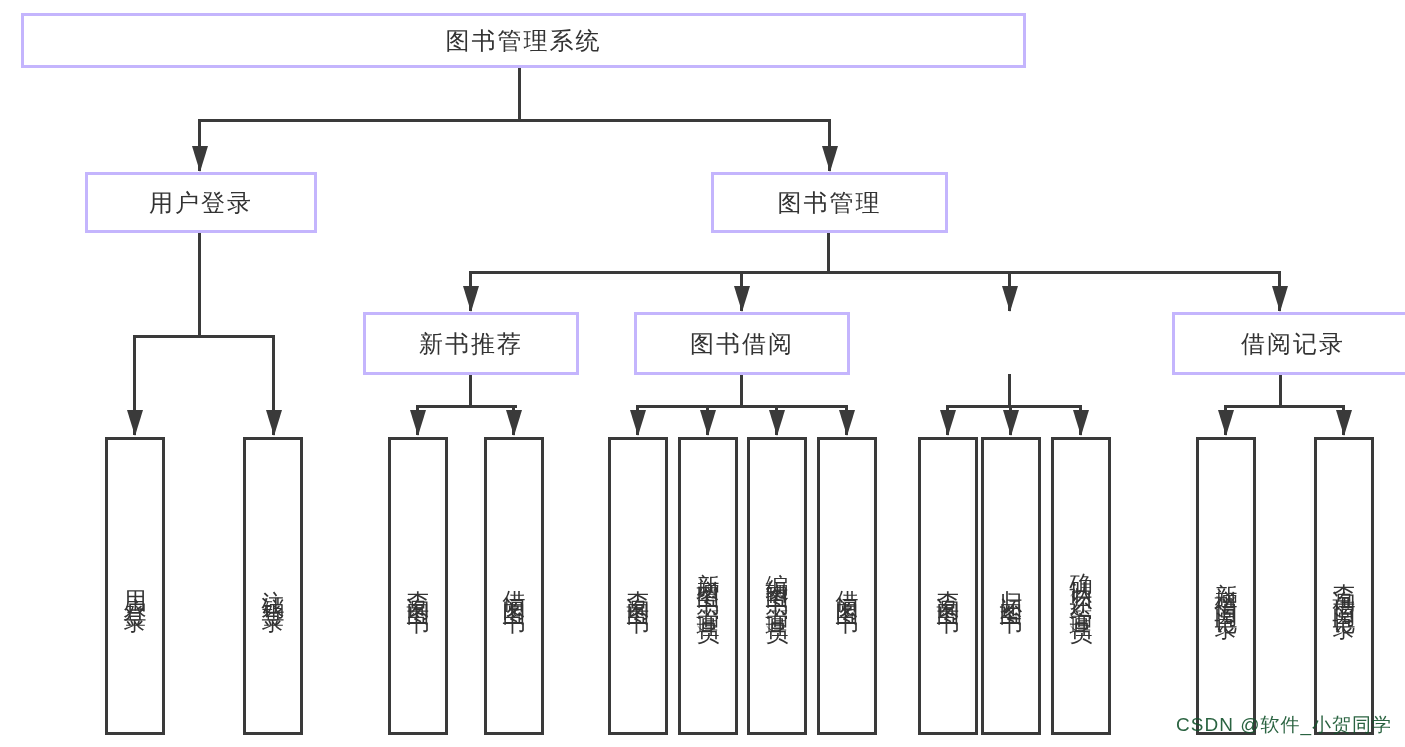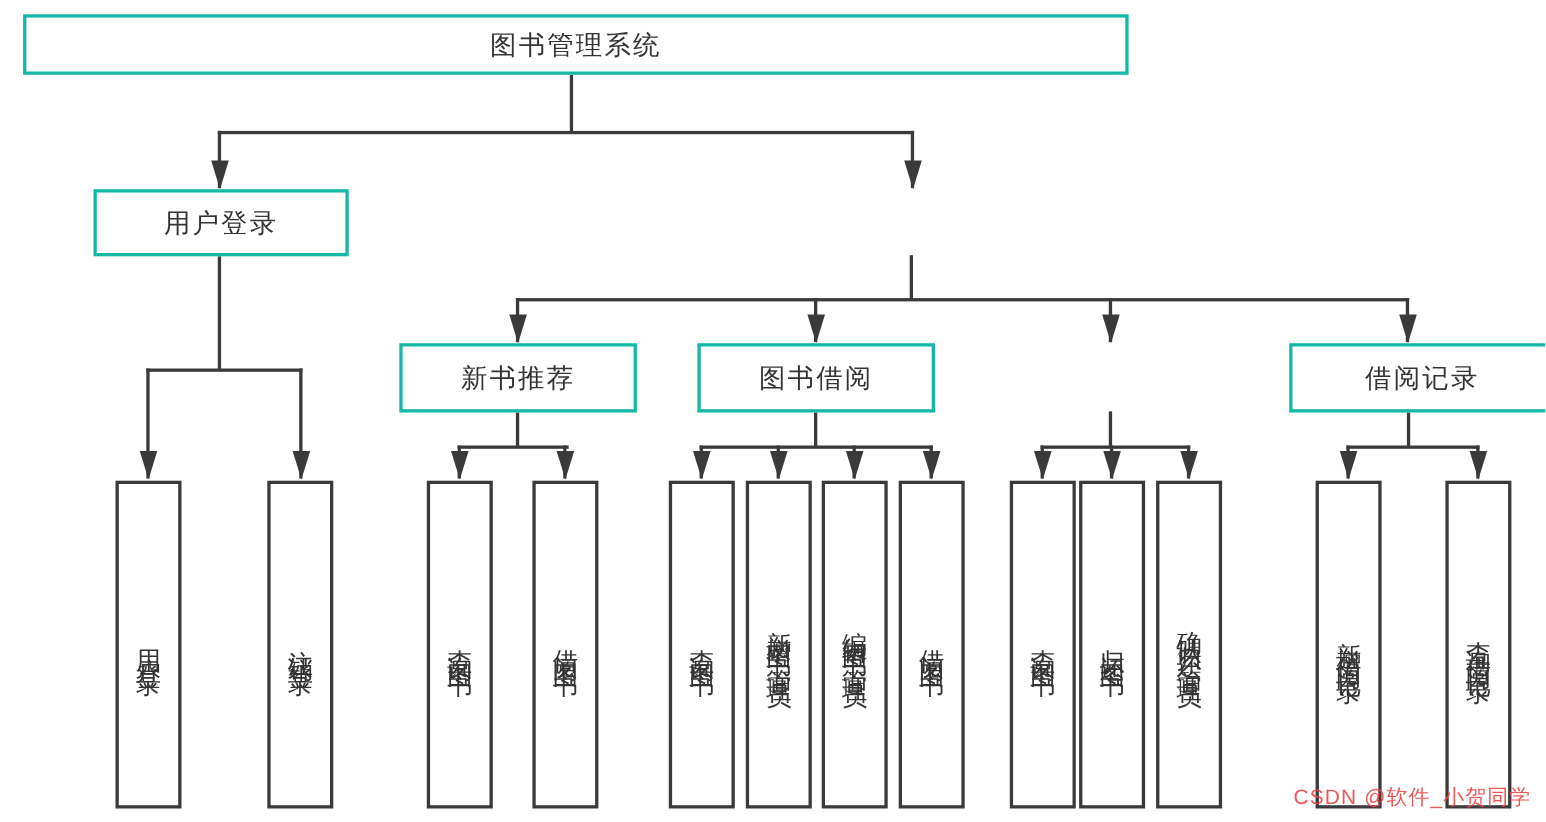--- a/index.html
+++ b/index.html
@@ -13,21 +13,21 @@
     height: 747px;
     background: #ffffff;
     overflow: hidden;
     font-family: "Liberation Sans", sans-serif;
     color: #333333;
   }
   .node {
     position: absolute;
     box-sizing: border-box;
     background: #ffffff;
-    border: 3px solid #14b8a6;
+    border: 3px solid #c4b5fd;
     display: flex;
     align-items: center;
     justify-content: center;
     font-size: 24px;
     letter-spacing: 2px;
     color: #333333;
     z-index: 2;
   }
   .leaf {
     position: absolute;
@@ -65,21 +65,21 @@
     border-right: 8px solid transparent;
     border-top: 26px solid #3a3a3a;
     z-index: 1;
   }
   .watermark {
     position: absolute;
     right: 13px;
     top: 712px;
     font-size: 19px;
     letter-spacing: 1px;
-    color: #ef4444;
+    color: #14532d;
     opacity: 0.9;
     z-index: 5;
     white-space: nowrap;
   }
 </style>
 </head>
 <body>
 
 <div class="canvas">
 
@@ -89,20 +89,23 @@
 
   <div class="vline" style="left:518px; top:66px; height:54px;"></div>
   <div class="hline" style="left:198px; top:119px; width:633px;"></div>
   <div class="vline" style="left:198px; top:119px; height:52px;"></div>
   <div class="arrow" style="left:192px; top:146px;"></div>
   <div class="vline" style="left:828px; top:119px; height:52px;"></div>
   <div class="arrow" style="left:822px; top:146px;"></div>
 
   <div class="node" style="left:85px; top:172px; width:232px; height:61px;">
     <span>用户登录</span>
+  </div>
+  <div class="node" style="left:711px; top:172px; width:237px; height:61px;">
+    <span>图书管理</span>
   </div>
 
   <div class="vline" style="left:198px; top:232px; height:104px;"></div>
   <div class="hline" style="left:133px; top:335px; width:142px;"></div>
   <div class="vline" style="left:133px; top:335px; height:100px;"></div>
   <div class="arrow" style="left:127px; top:410px;"></div>
   <div class="vline" style="left:272px; top:335px; height:100px;"></div>
   <div class="arrow" style="left:266px; top:410px;"></div>
 
   <div class="vline" style="left:827px; top:232px; height:41px;"></div>

